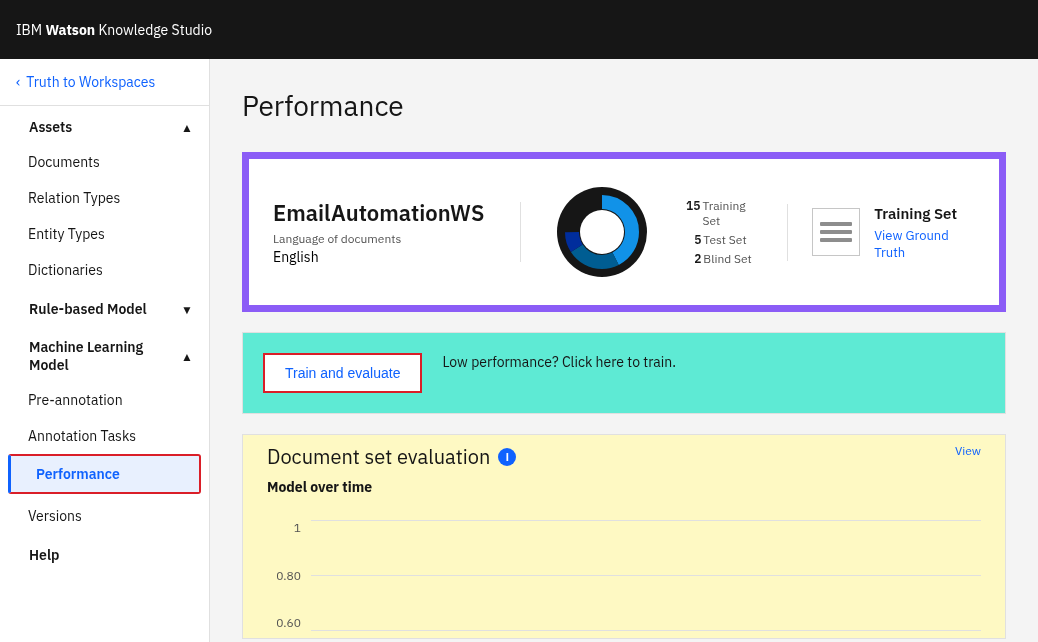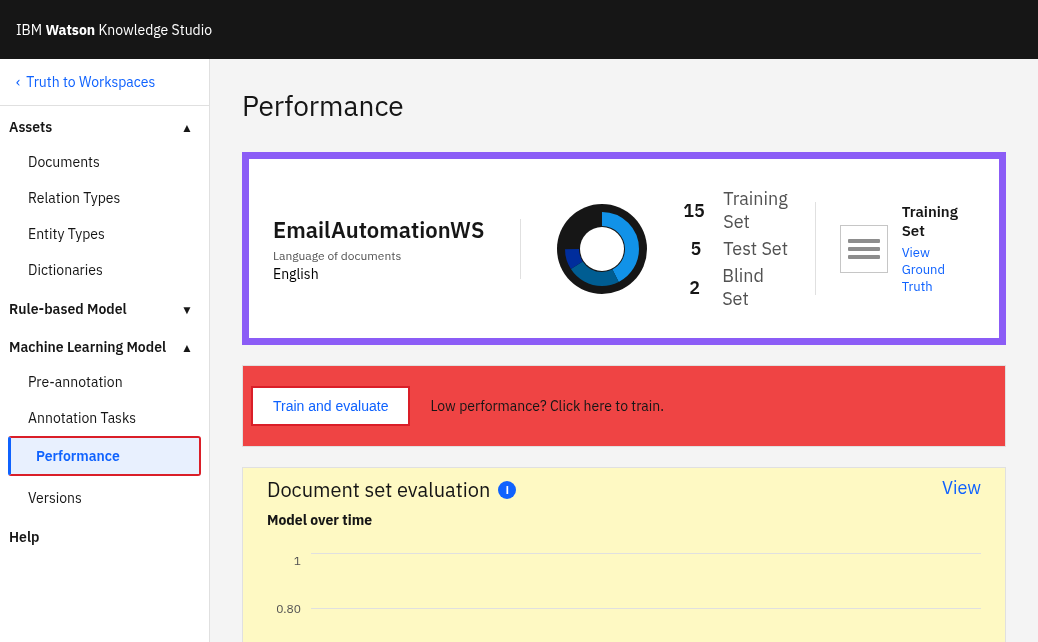--- a/index.html
+++ b/index.html
@@ -42,21 +42,21 @@
       border-bottom: 1px solid #e0e0e0;
       color: #0f62fe;
       font-size: 14px;
       cursor: pointer;
       gap: 6px;
     }
     .sidebar-section-header {
       display: flex;
       align-items: center;
       justify-content: space-between;
-      padding: 12px 16px 8px 9px;
+      padding: 12px 16px 8px 29px;
       font-size: 14px;
       font-weight: 600;
       color: #161616;
       cursor: pointer;
     }
     .sidebar-item {
       padding: 9px 16px 9px 28px;
       font-size: 14px;
       color: #161616;
       cursor: pointer;
@@ -132,23 +132,22 @@
 
     
     .legend {
       display: flex;
       flex-direction: column;
       gap: 4px;
       margin-left: 12px;
     }
     .legend-item {
       display: flex;
-      align-items: center;
-      font-size: 18px;
-      gap: 22px;
+      font-size: 12px;
+      gap: 2px;
     }
     .legend-num {
       font-weight: 600;
       width: 18px;
       text-align: right;
       color: #161616;
     }
     .legend-label { color: #525252; }
 
     
@@ -177,25 +176,24 @@
       height: 4px;
       background: #8d8d8d;
       border-radius: 1px;
     }
     .training-set-info { display: flex; flex-direction: column; gap: 4px; }
     .training-set-title { font-size: 15px; font-weight: 600; color: #161616; }
     .training-set-link { color: #0f62fe; font-size: 13px; cursor: pointer; text-decoration: none; }
 
     
     .train-section {
-      background: #ef4444;
+      background: #5eead4;
       border: 1px solid #e0e0e0;
-      padding: 20px 8px;
-      display: flex;
-      align-items: center;
+      padding: 20px 20px;
+      display: flex;
       gap: 20px;
       margin-bottom: 20px;
     }
     .train-btn {
       border: 2px solid #da1e28;
       background: #fff;
       color: #0f62fe;
       font-size: 14px;
       padding: 10px 20px;
       cursor: pointer;
@@ -240,21 +238,21 @@
       margin-bottom: 12px;
     }
     .eval-header-row {
       display: flex;
       justify-content: space-between;
       align-items: flex-start;
       margin-bottom: 12px;
     }
     .view-link {
       color: #0f62fe;
-      font-size: 18px;
+      font-size: 12px;
       cursor: pointer;
       text-decoration: none;
       margin-left: 6px;
     }
 
     
     .chart-area {
       position: relative;
       height: 110px;
       margin-top: 8px;

